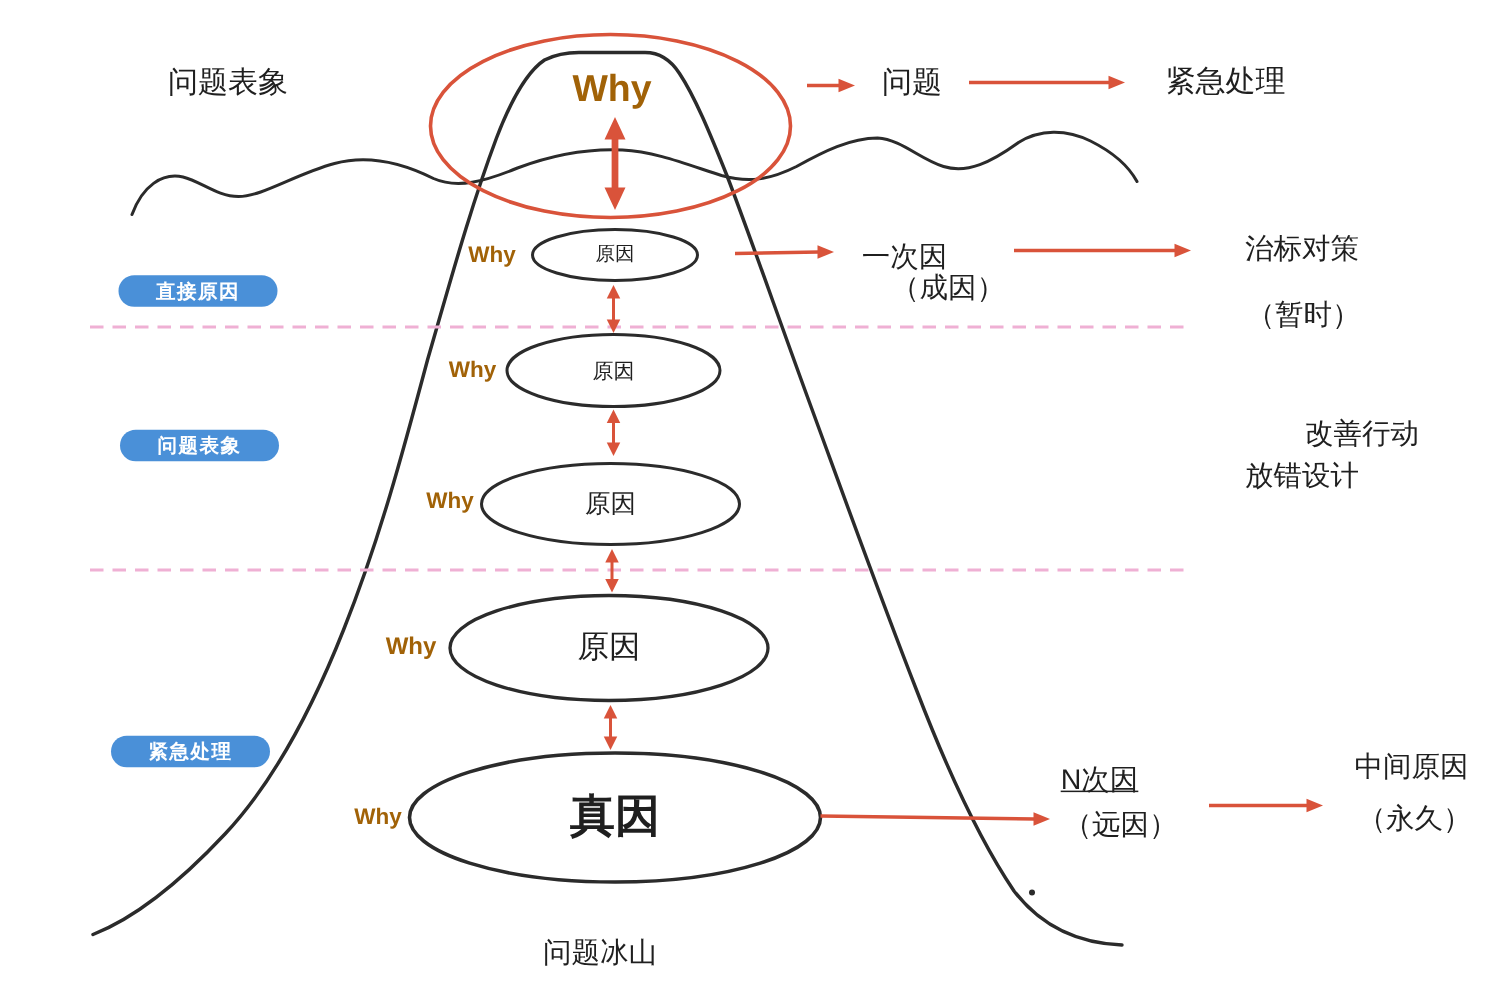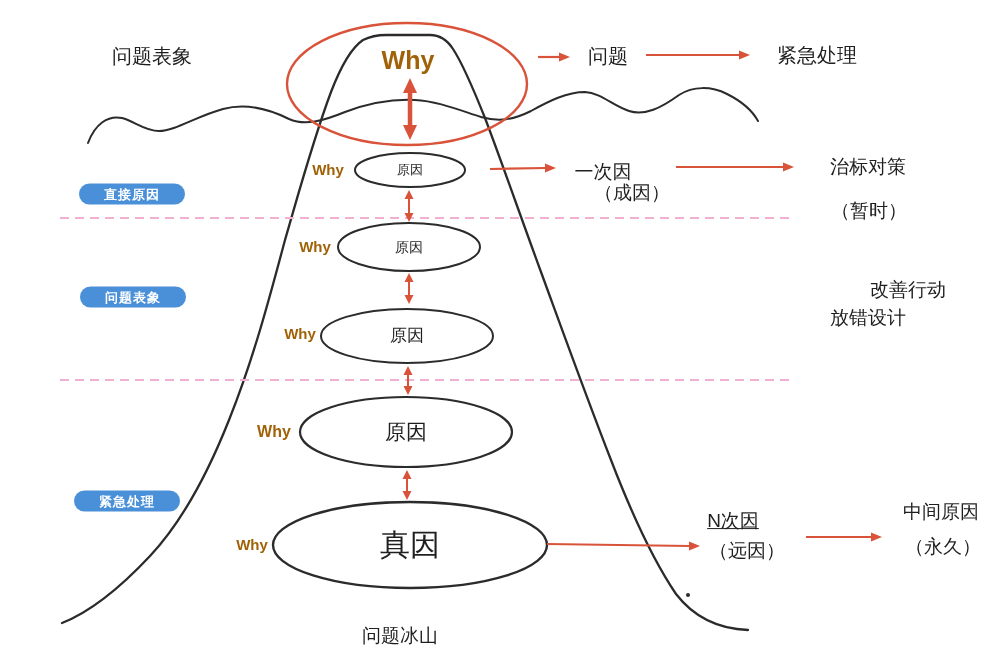--- a/index.html
+++ b/index.html
@@ -16,21 +16,21 @@
   .red{color:#a16207;font-weight:bold;}
   .fs20{font-size:20px;}
   .fs19{font-size:19px;}
   .fs17{font-size:17px;}
   .fs16{font-size:16px;}
   .fs15{font-size:15px;}
   .fs14{font-size:14px;}
   .fs13{font-size:13px;}
   .fs21{font-size:21px;}
   .fs25{font-size:25px;}
-  .fs30{font-size:30px;font-weight:normal;}
+  .fs30{font-size:30px;font-weight:bold;}
   .pill{
     position:absolute;transform:translate(-50%,-50%);
     background:#4a90d8;color:#ffffff;font-weight:bold;font-size:13px;
     border-radius:17px;display:flex;align-items:center;justify-content:center;
     width:106px;height:21px;letter-spacing:1px;
   }
 </style>
 </head>
 <body>
 

